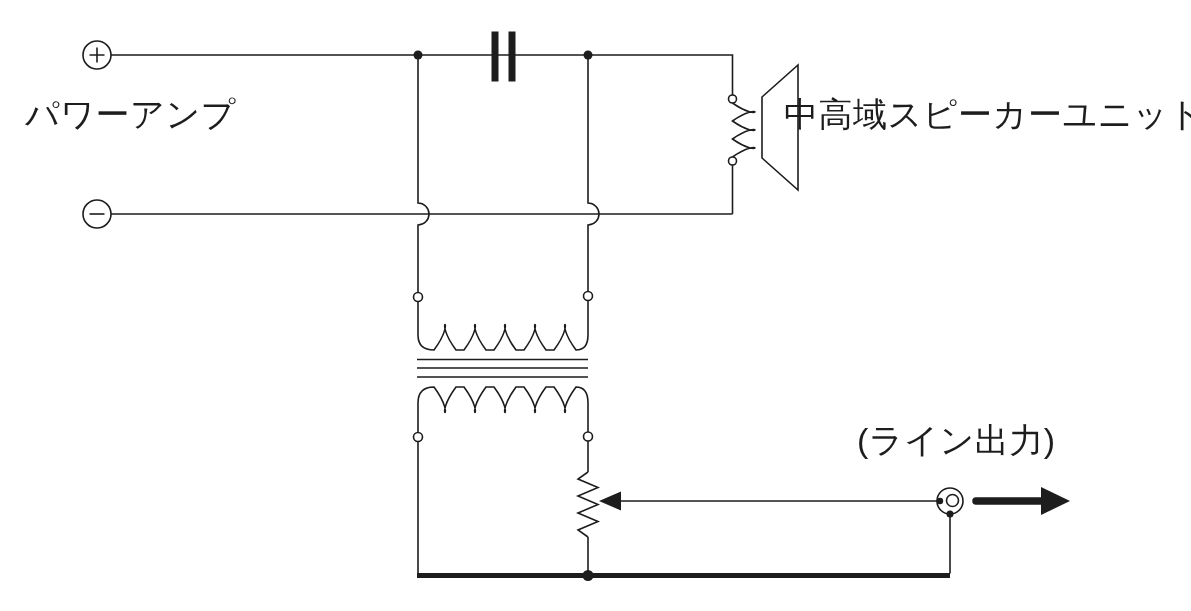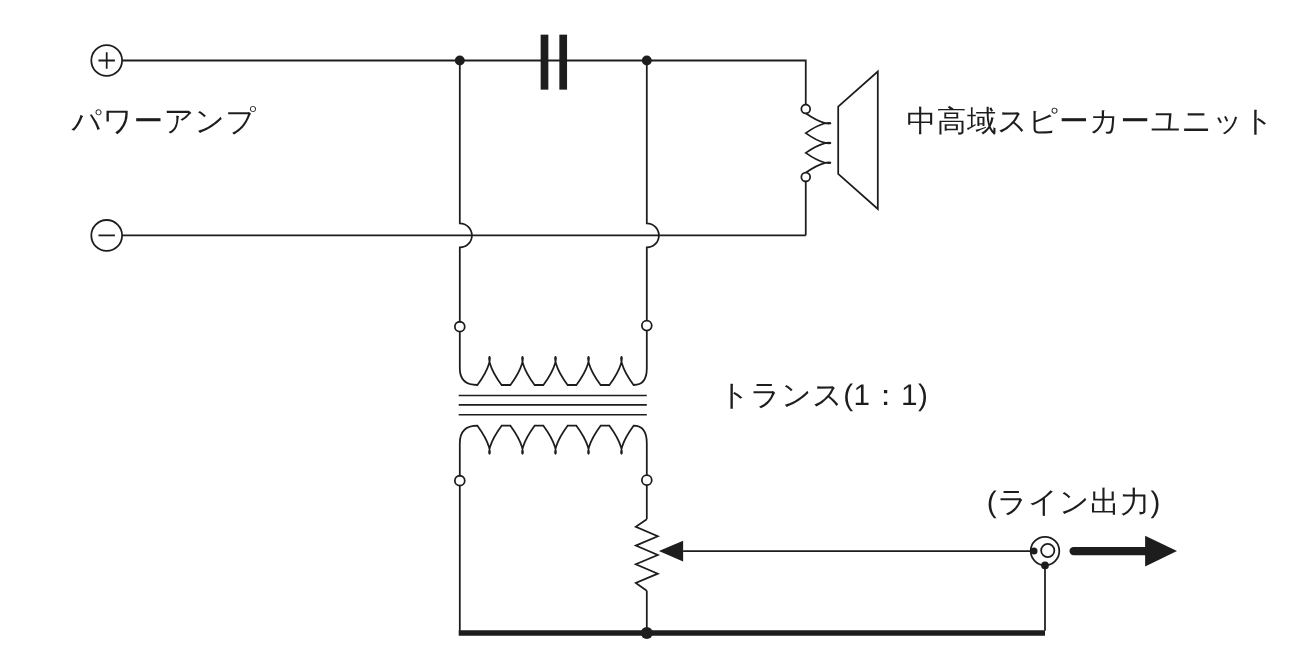--- a/index.html
+++ b/index.html
@@ -7,26 +7,25 @@
   .canvas {
     position:relative;
     width:1191px; height:611px;
     background:var(--bg);
     overflow:hidden;
     font-family:"Liberation Sans","DejaVu Sans",sans-serif;
   }
   .schematic { position:absolute; left:0; top:0; }
   .lbl {
     position:absolute;
-    font-size:27px;
+    font-size:34px;
     line-height:1.1;
     color:var(--line);
     white-space:nowrap;
     letter-spacing:0.5px;
-    margin-left:40px;
   }
   
   .ln   { stroke:var(--line); stroke-width:1.6; fill:none; }
   .ln2  { stroke:var(--line); stroke-width:1.5; fill:none; }
   .thick{ stroke:var(--line); stroke-width:5;   fill:none; }
   .dot  { fill:var(--line); stroke:none; }
   .term { fill:var(--bg); stroke:var(--line); stroke-width:1.6; }
   .blk  { fill:var(--line); stroke:none; }
 </style>
 </head>
@@ -117,17 +116,16 @@
     <g>
       <path d="M976,501 H1041" stroke="var(--line)" stroke-width="7.5" stroke-linecap="round" fill="none"></path>
       <polygon class="blk" points="1041,487 1041,515 1070,501"></polygon>
     </g>
   </svg>
 
   <div class="lbl" style="left:25px;  top:96px;">パワーアンプ</div>
 
   <div class="lbl" style="left:784px; top:96px;">中高域スピーカーユニット</div>
 
-  <div class="lbl" style="left:614px; top:345px;">トランス(1：1)</div>
 
-  <div class="lbl" style="left:857px; top:442px;">(ライン出力)</div>
+  <div class="lbl" style="left:857px; top:422px;">(ライン出力)</div>
 
 </div>
 
 </body></html>

